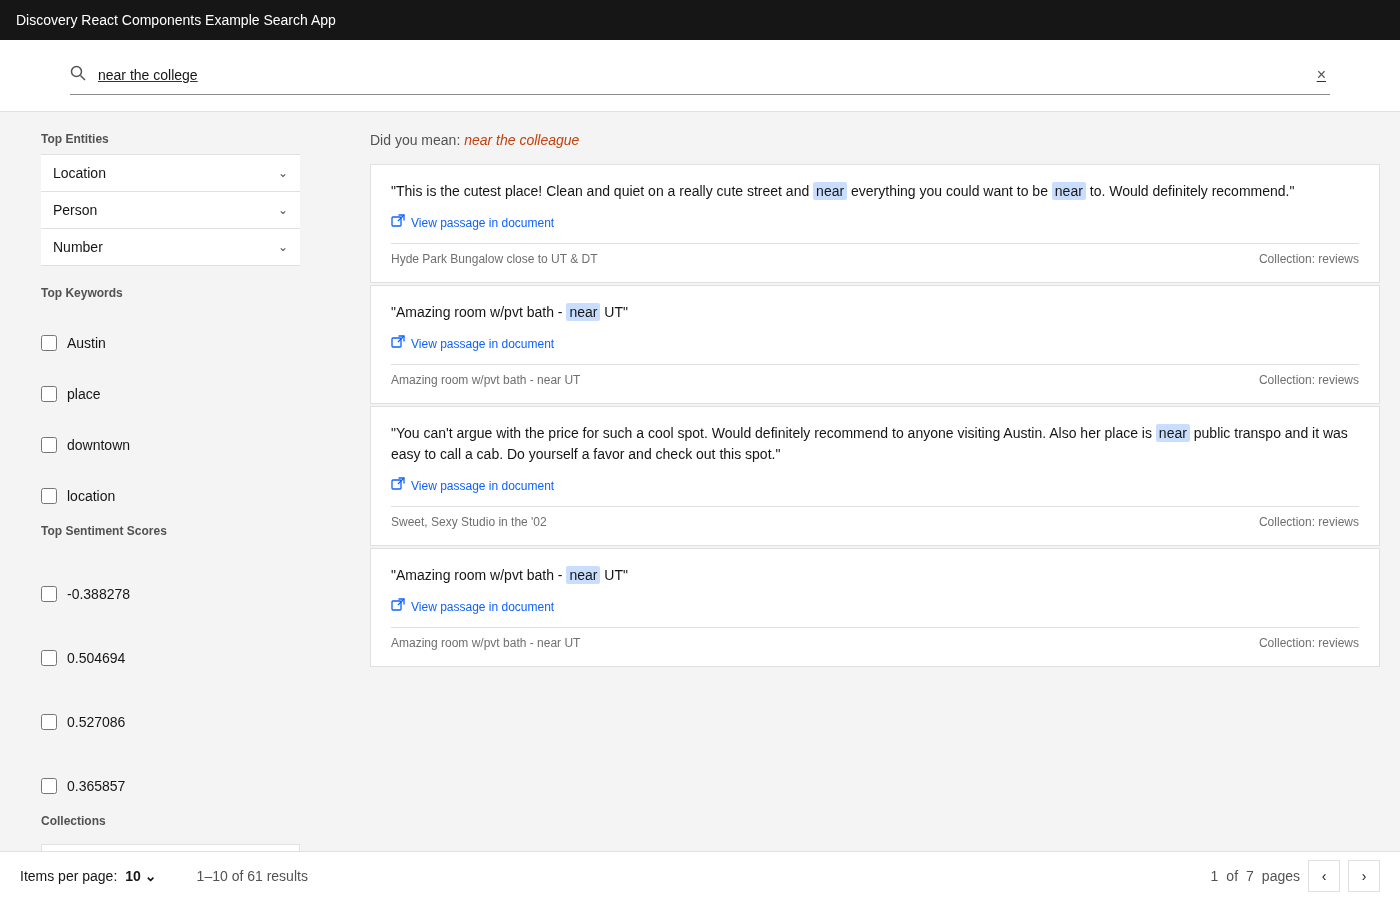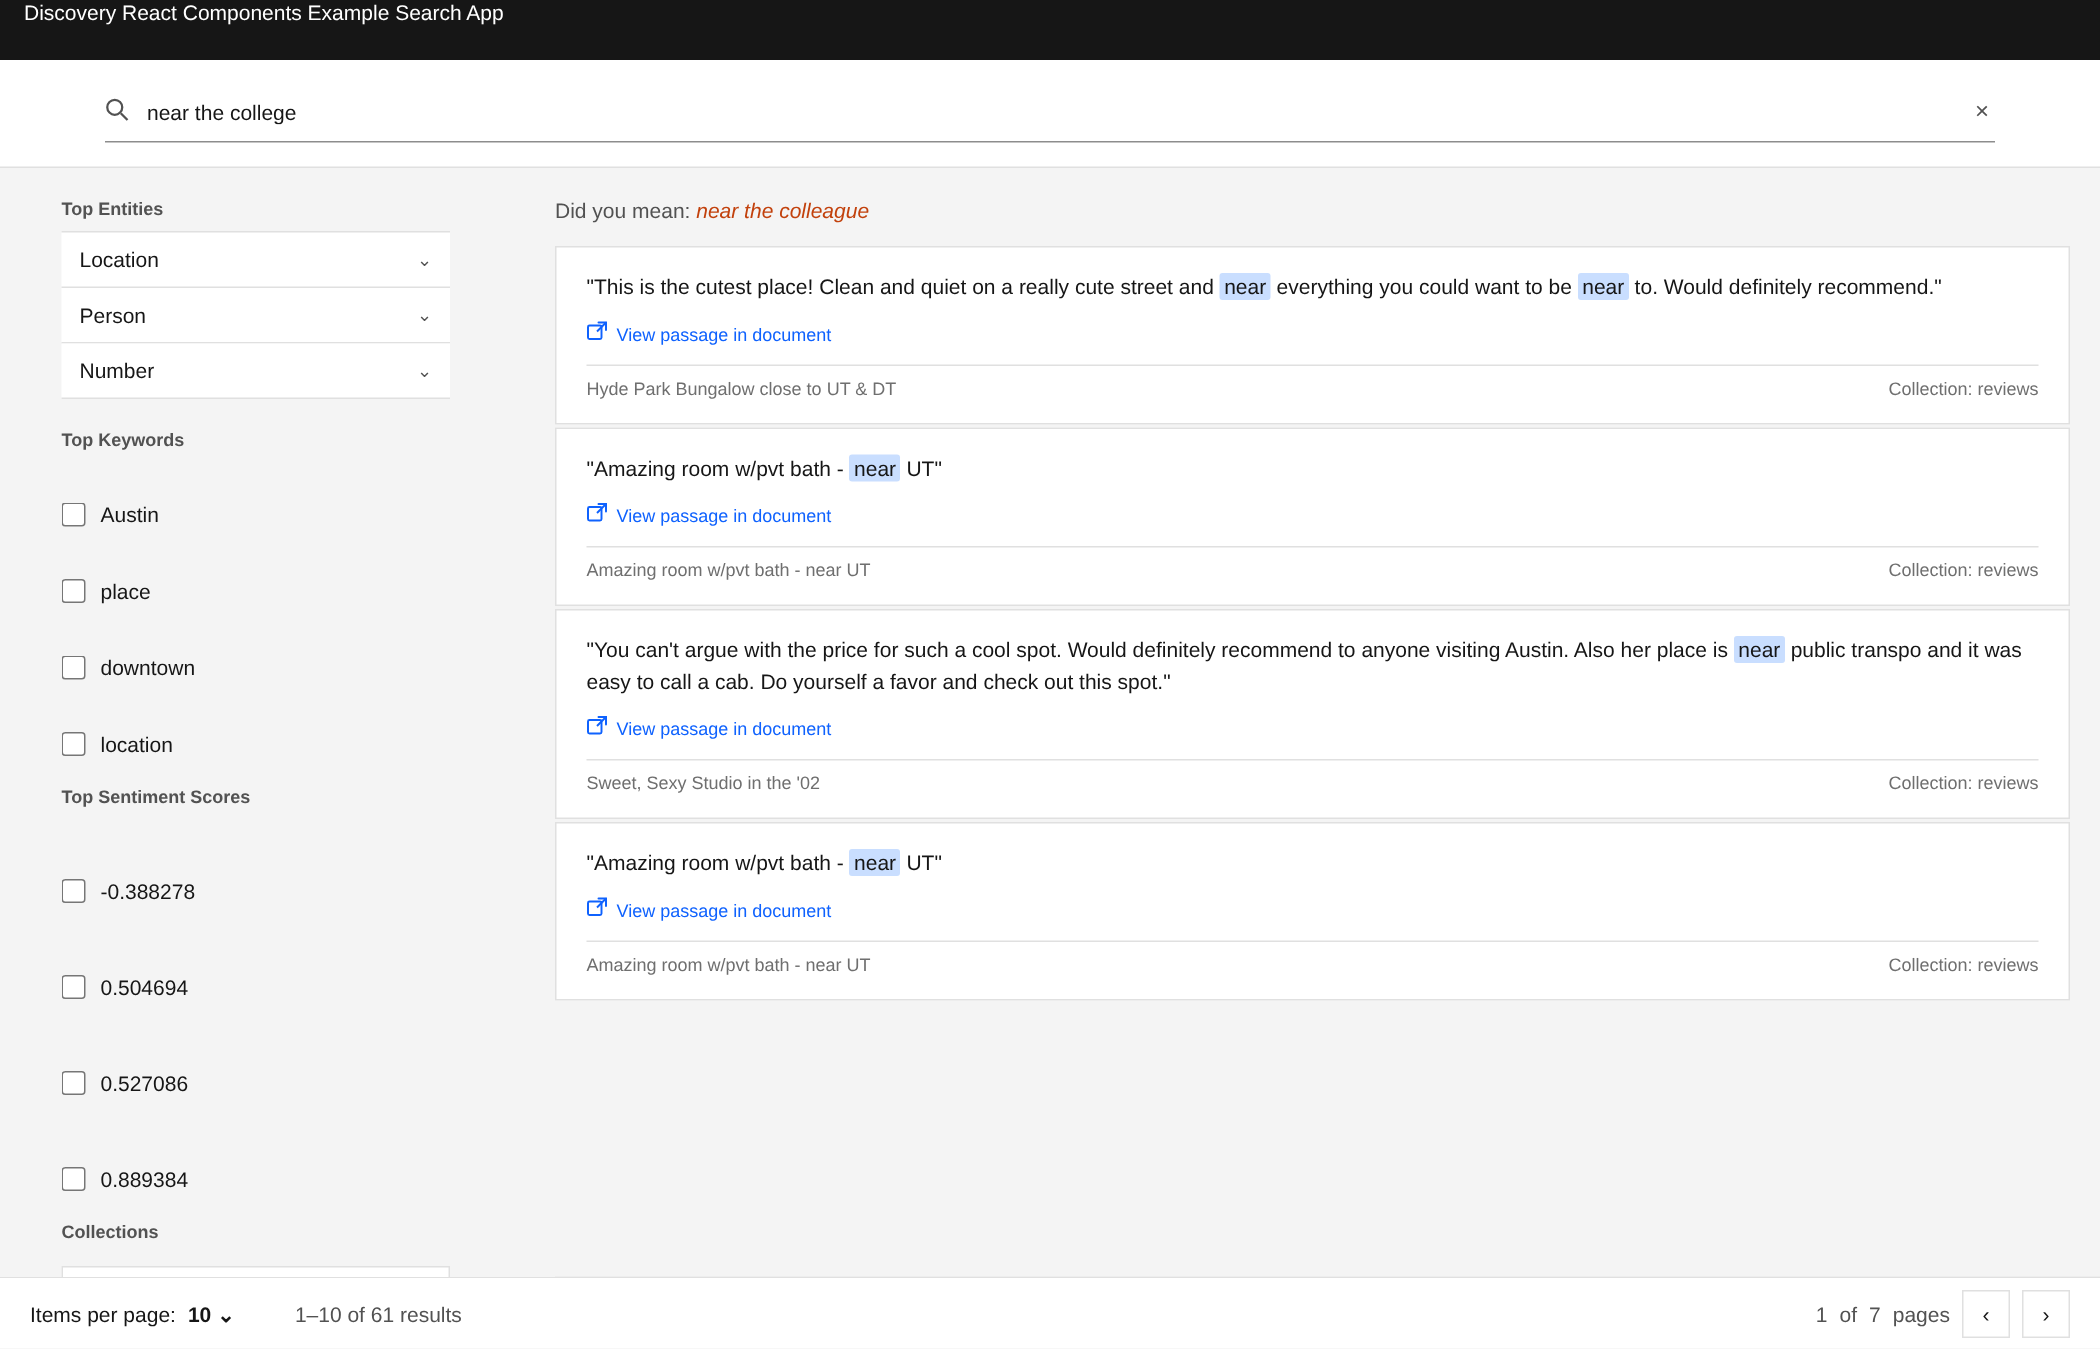--- a/index.html
+++ b/index.html
@@ -5,35 +5,37 @@
     * { box-sizing: border-box; margin: 0; padding: 0; }
     body { font-family: -apple-system, BlinkMacSystemFont, 'Segoe UI', Arial, sans-serif; background: #f4f4f4; font-size: 14px; color: #333; }
 
     
     .app-header {
       background: #161616;
       color: #fff;
       padding: 0 16px;
       height: 40px;
       display: flex;
+      align-items: center;
       font-size: 14px;
     }
 
     
     .main-container {
       display: flex;
       flex-direction: column;
       height: calc(100vh - 40px);
     }
 
     
     .search-bar-container {
       background: #fff;
       padding: 16px 70px;
       border-bottom: 1px solid #e0e0e0;
+      text-decoration: underline;
     }
     .search-bar {
       display: flex;
       align-items: center;
       border: none;
       border-bottom: 1px solid #8d8d8d;
       padding: 8px 0;
       width: 100%;
     }
     .search-icon-wrap {
@@ -335,21 +337,21 @@
         <div class="sentiment-item">
           <input type="checkbox" style="">
           <label class="sentiment-label">0.504694</label>
         </div>
         <div class="sentiment-item">
           <input type="checkbox" style="">
           <label class="sentiment-label">0.527086</label>
         </div>
         <div class="sentiment-item">
           <input type="checkbox" style="">
-          <label class="sentiment-label">0.889384</label>
+          <label class="sentiment-label">0.365857</label>
         </div>
       </div>
 
       <div class="collections-section">
         <p class="sidebar-section-title">Collections</p>
         <div class="collections-select">
           <span>Available collections</span>
           <span>⌄</span>
         </div>
       </div>

